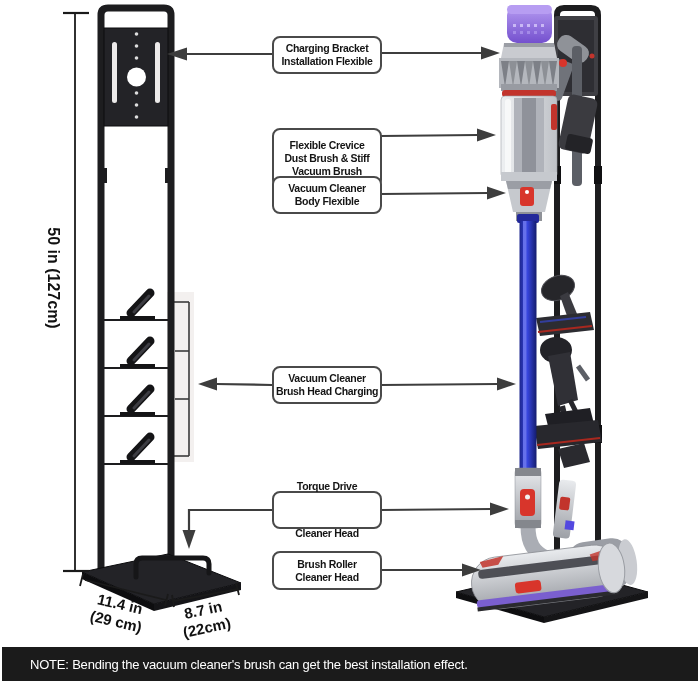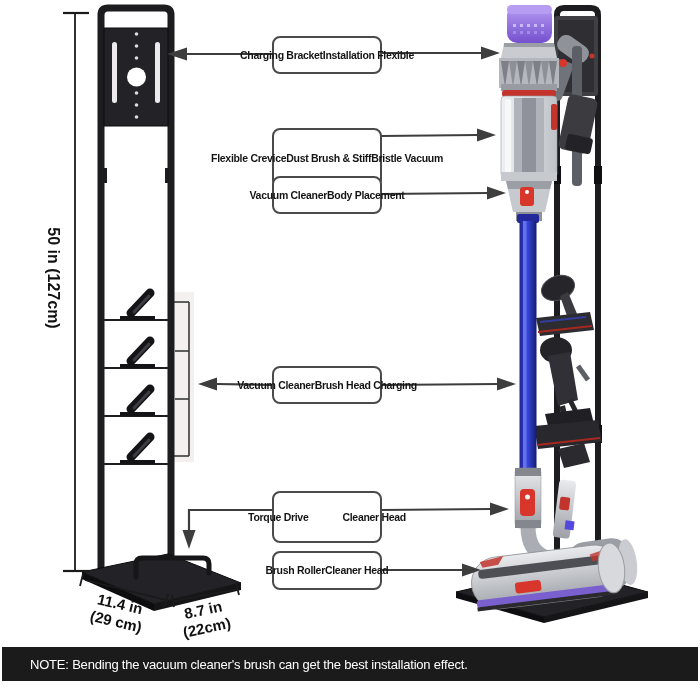--- a/index.html
+++ b/index.html
@@ -1,28 +1,28 @@
 <!DOCTYPE html>
 <html><head>
 <meta charset="utf-8">
 <style>
   html,body{margin:0;padding:0;background:#fff;}
   #stage{position:relative;width:700px;height:700px;background:#ffffff;overflow:hidden;
          font-family:"Liberation Sans",sans-serif;}
   #scene{position:absolute;left:0;top:0;}
   .callout{position:absolute;left:272px;width:110px;background:#ffffff;border:2px solid #4a4a4a;
-           border-radius:8px;box-sizing:border-box;display:flex;flex-direction:row;
+           border-radius:8px;box-sizing:border-box;display:flex;flex-direction:column;
            justify-content:center;align-items:center;text-align:center;
            font-weight:bold;font-size:10.5px;line-height:13px;color:#141414;letter-spacing:-0.3px;}
   .callout span{white-space:nowrap;}
   #callout-1{top:36px;height:38px;}
   #callout-2{top:128px;height:60px;}
   #callout-3{top:176px;height:38px;}
   #callout-4{top:366px;height:38px;}
-  #callout-5{top:491px;height:52px;gap:34px;}
+  #callout-5{top:491px;height:38px;gap:34px;}
   #callout-6{top:551px;height:39px;}
   .dim-text{position:absolute;font-weight:bold;color:#111;text-align:center;}
   #dim-height{left:-2px;top:269px;width:110px;font-size:16px;transform:rotate(90deg);}
   #dim-base-left{left:80px;top:595px;width:76px;font-size:15px;line-height:18px;transform:rotate(13deg);}
   #dim-base-right{left:168px;top:601px;width:74px;font-size:15px;line-height:18px;transform:rotate(-12deg);}
   #note-bar{position:absolute;left:2px;right:2px;top:647px;height:34px;background:#1b1b1b;
             color:#ffffff;display:flex;align-items:center;padding-left:28px;box-sizing:border-box;
             font-size:13px;letter-spacing:-0.2px;}
 </style>
 </head>
@@ -282,25 +282,25 @@
     </g>
   </svg>
 
   <div class="callout" id="callout-1">
     <span>Charging Bracket</span>
     <span>Installation Flexible</span>
   </div>
   <div class="callout" id="callout-2">
     <span>Flexible Crevice</span>
     <span>Dust Brush &amp; Stiff</span>
-    <span>Bristle Vacuum</span>
+    <span>Vacuum Brush</span>
   </div>
   <div class="callout" id="callout-3">
     <span>Vacuum Cleaner</span>
-    <span>Body Placement</span>
+    <span>Body Flexible</span>
   </div>
   <div class="callout" id="callout-4">
     <span>Vacuum Cleaner</span>
     <span>Brush Head Charging</span>
   </div>
   <div class="callout" id="callout-5">
     <span>Torque Drive</span>
     <span>Cleaner Head</span>
   </div>
   <div class="callout" id="callout-6">

